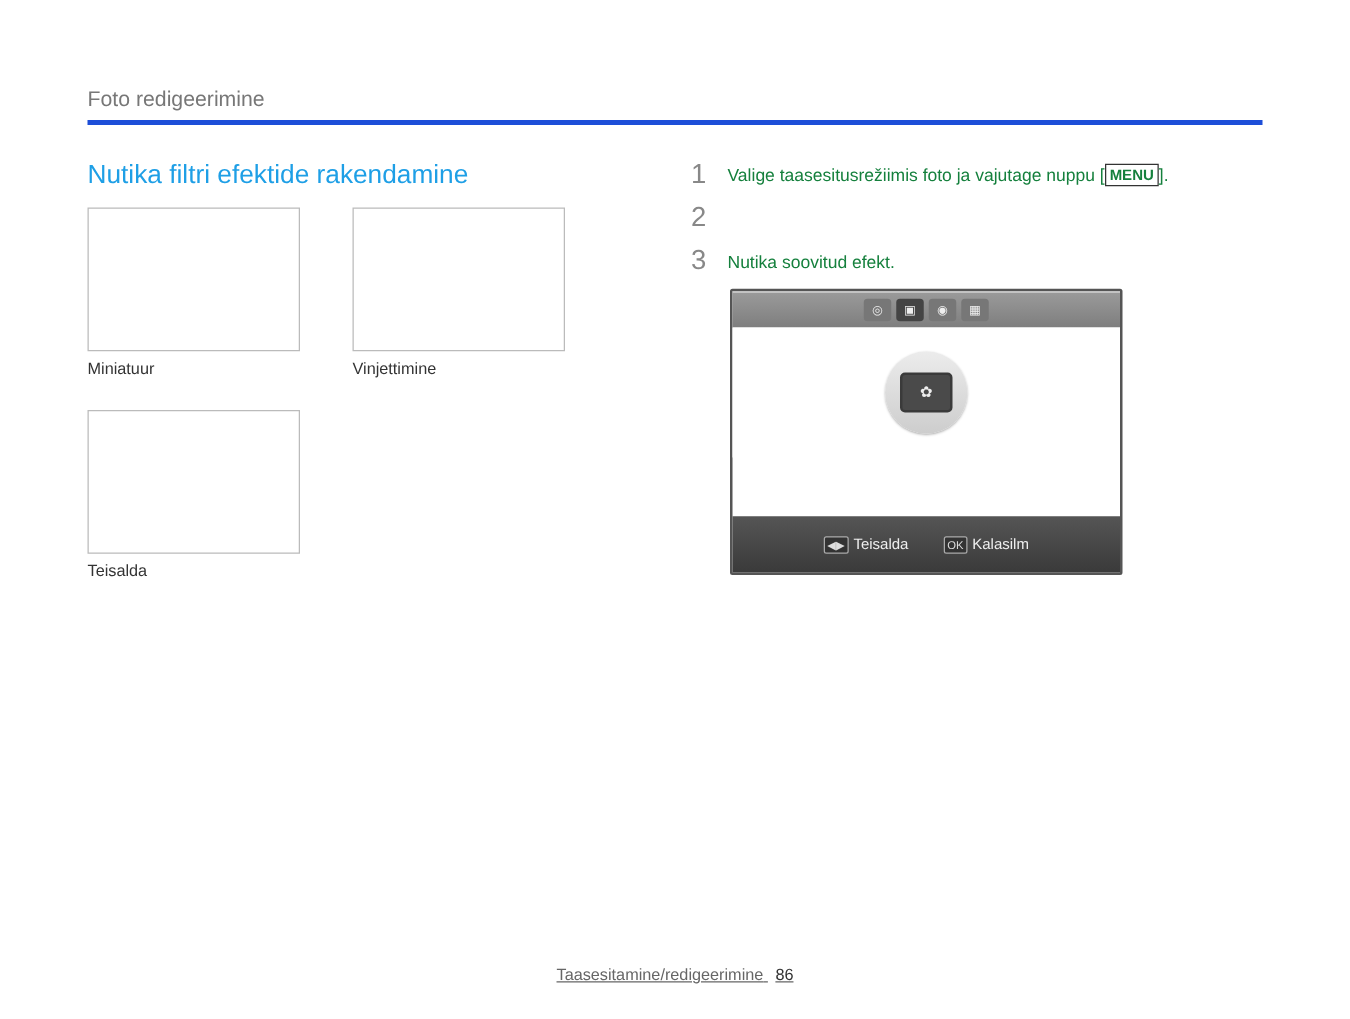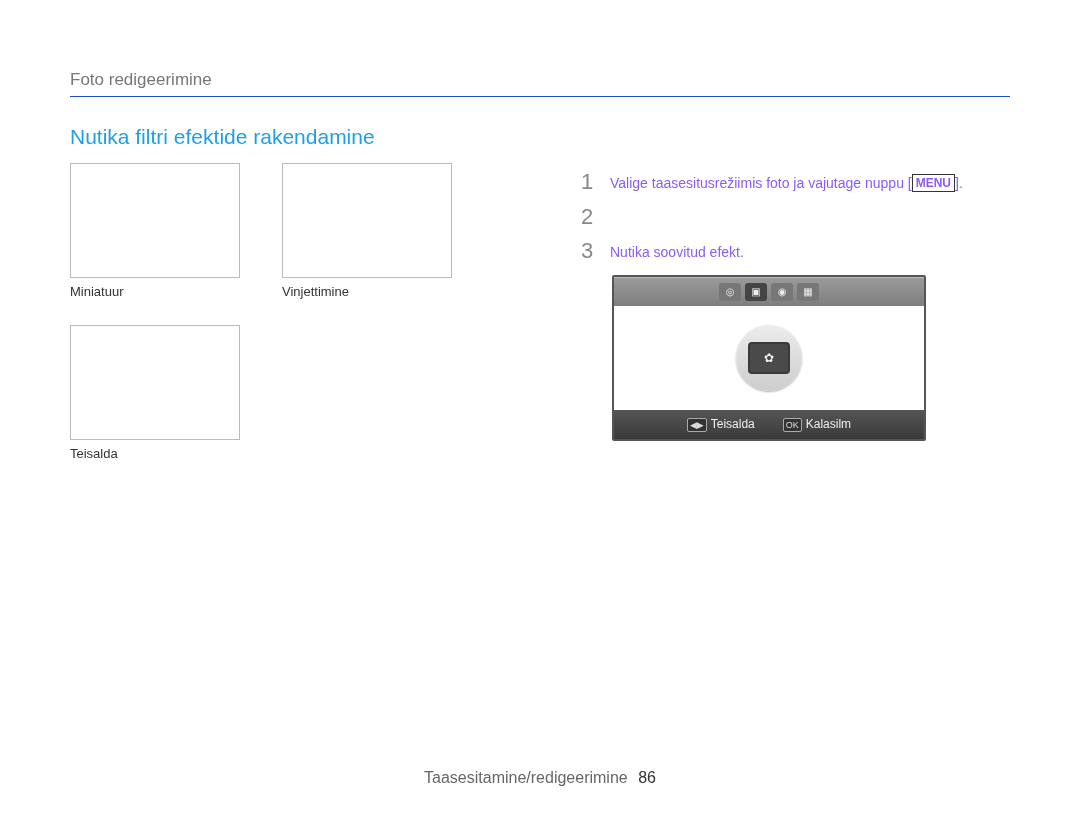--- a/index.html
+++ b/index.html
@@ -16,27 +16,26 @@
     position: relative;
     width: 1080px;
     height: 815px;
     box-sizing: border-box;
     padding: 70px 70px 40px 70px;
   }
   .header {
     font-size: 17px;
     color: #777;
     padding-bottom: 6px;
-    border-bottom: 1px solid #1d4ed8;
+    border-bottom: 4px solid #1d4ed8;
     margin-bottom: 28px;
   }
   .columns {
     display: flex;
-    gap: 78px;
-    align-items: center;
+    gap: 50px;
   }
   .left-col {
     width: 430px;
   }
   .right-col {
     width: 430px;
   }
   .section-title {
     font-size: 21px;
     color: #1e9fe6;
@@ -86,21 +85,21 @@
     font-size: 22px;
     color: #888;
     font-weight: 300;
     line-height: 1;
     width: 18px;
     flex: none;
     text-align: center;
   }
   .step-text {
     font-size: 14px;
-    color: #8b5cf6;
+    color: #15803d;
     line-height: 1.4;
     padding-top: 3px;
   }
   .menu-label {
     display: inline-block;
     border: 1px solid #333;
     padding: 0 3px;
     font-weight: bold;
     font-size: 12px;
     line-height: 16px;
@@ -189,48 +188,50 @@
   .center-inner::after {
     content: "✿";
     color: #eee;
     font-size: 12px;
     position: absolute;
     top: 50%;
     left: 50%;
     transform: translate(-50%, -52%);
   }
   .lcd-bottombar {
-    height: 29px;
+    height: 45px;
     background: linear-gradient(#555, #3a3a3a);
     color: #eee;
     display: flex;
     align-items: center;
     justify-content: center;
     gap: 28px;
     font-size: 12px;
+    margin-top: 47px;
   }
   .bb-key {
     display: inline-block;
     border: 1px solid #aaa;
     border-radius: 2px;
     padding: 0 2px;
     font-size: 9px;
     line-height: 12px;
     margin-right: 4px;
     color: #ddd;
     background: #333;
   }
   .footer {
     position: absolute;
     bottom: 28px;
     left: 0;
     width: 1080px;
     text-align: center;
-    font-size: 16px;
+    font-size: 13px;
     color: #666;
+    text-decoration: underline;
   }
   .footer .pagenum {
     color: #333;
     padding-left: 6px;
   }
 </style>
 </head>
 <body>
 
 <div class="page">

